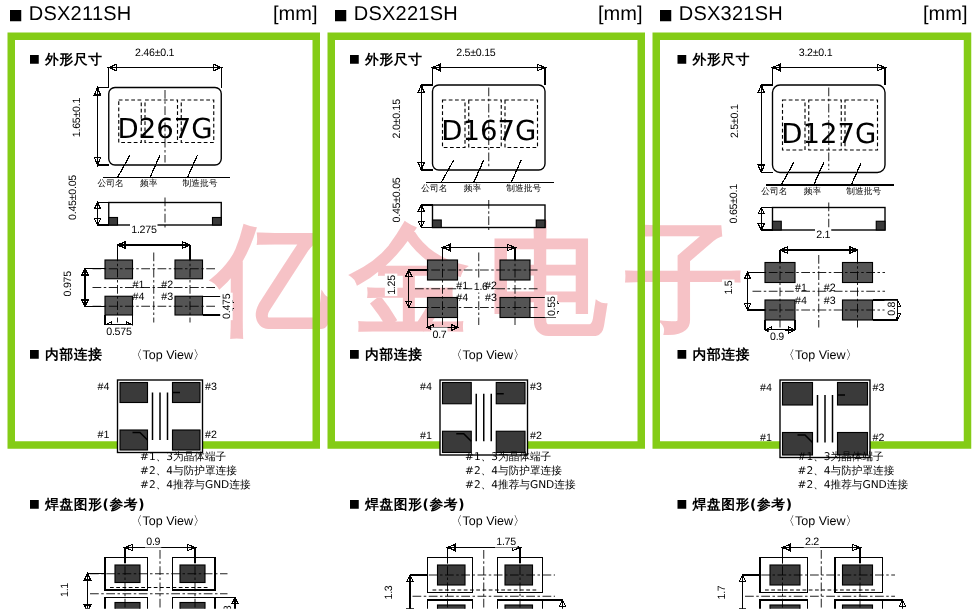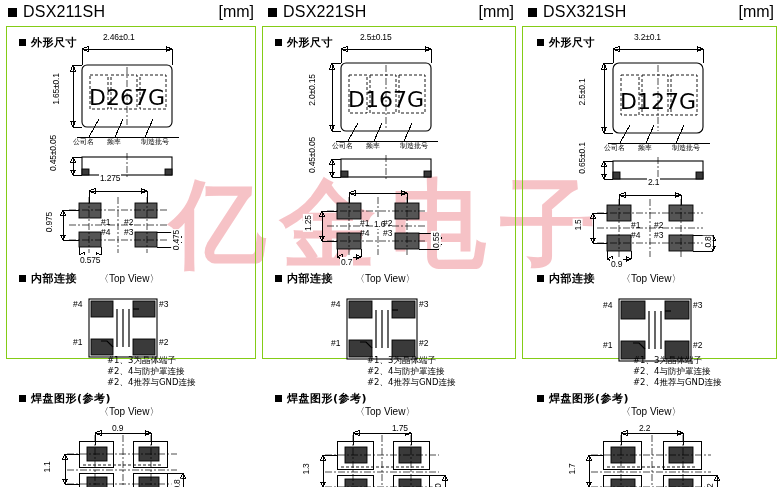--- a/index.html
+++ b/index.html
@@ -31,21 +31,21 @@
   }
   .bullet{
     width:9px;height:9px;background:#000;display:inline-block;
     margin-right:6px;flex:none;
   }
   .modelname{font-size:16px;letter-spacing:.2px;font-weight:400;}
   .unit{margin-left:auto;font-size:16px;}
 
   .colbody{
     position:absolute;left:6px;right:4px;top:26px;bottom:2px;
-    border:1px solid #84cc16;box-sizing:border-box;
+    border:6px solid #84cc16;box-sizing:border-box;
   }
   .col.c2 .colbody{left:2px;right:4px;}
   .col.c3 .colbody{left:2px;right:3px;}
 
   
   .sect{position:absolute;display:flex;align-items:center;}
   .sect .sbul{width:7px;height:7px;background:#000;margin-right:5px;flex:none;}
   .sect .stxt{font-family:"DejaVu Sans",sans-serif;font-size:11px;font-weight:700;letter-spacing:.5px;}
   .topview{position:absolute;font-size:10px;letter-spacing:0;}
   .dim{position:absolute;font-size:8.5px;font-family:"Liberation Sans",sans-serif;

